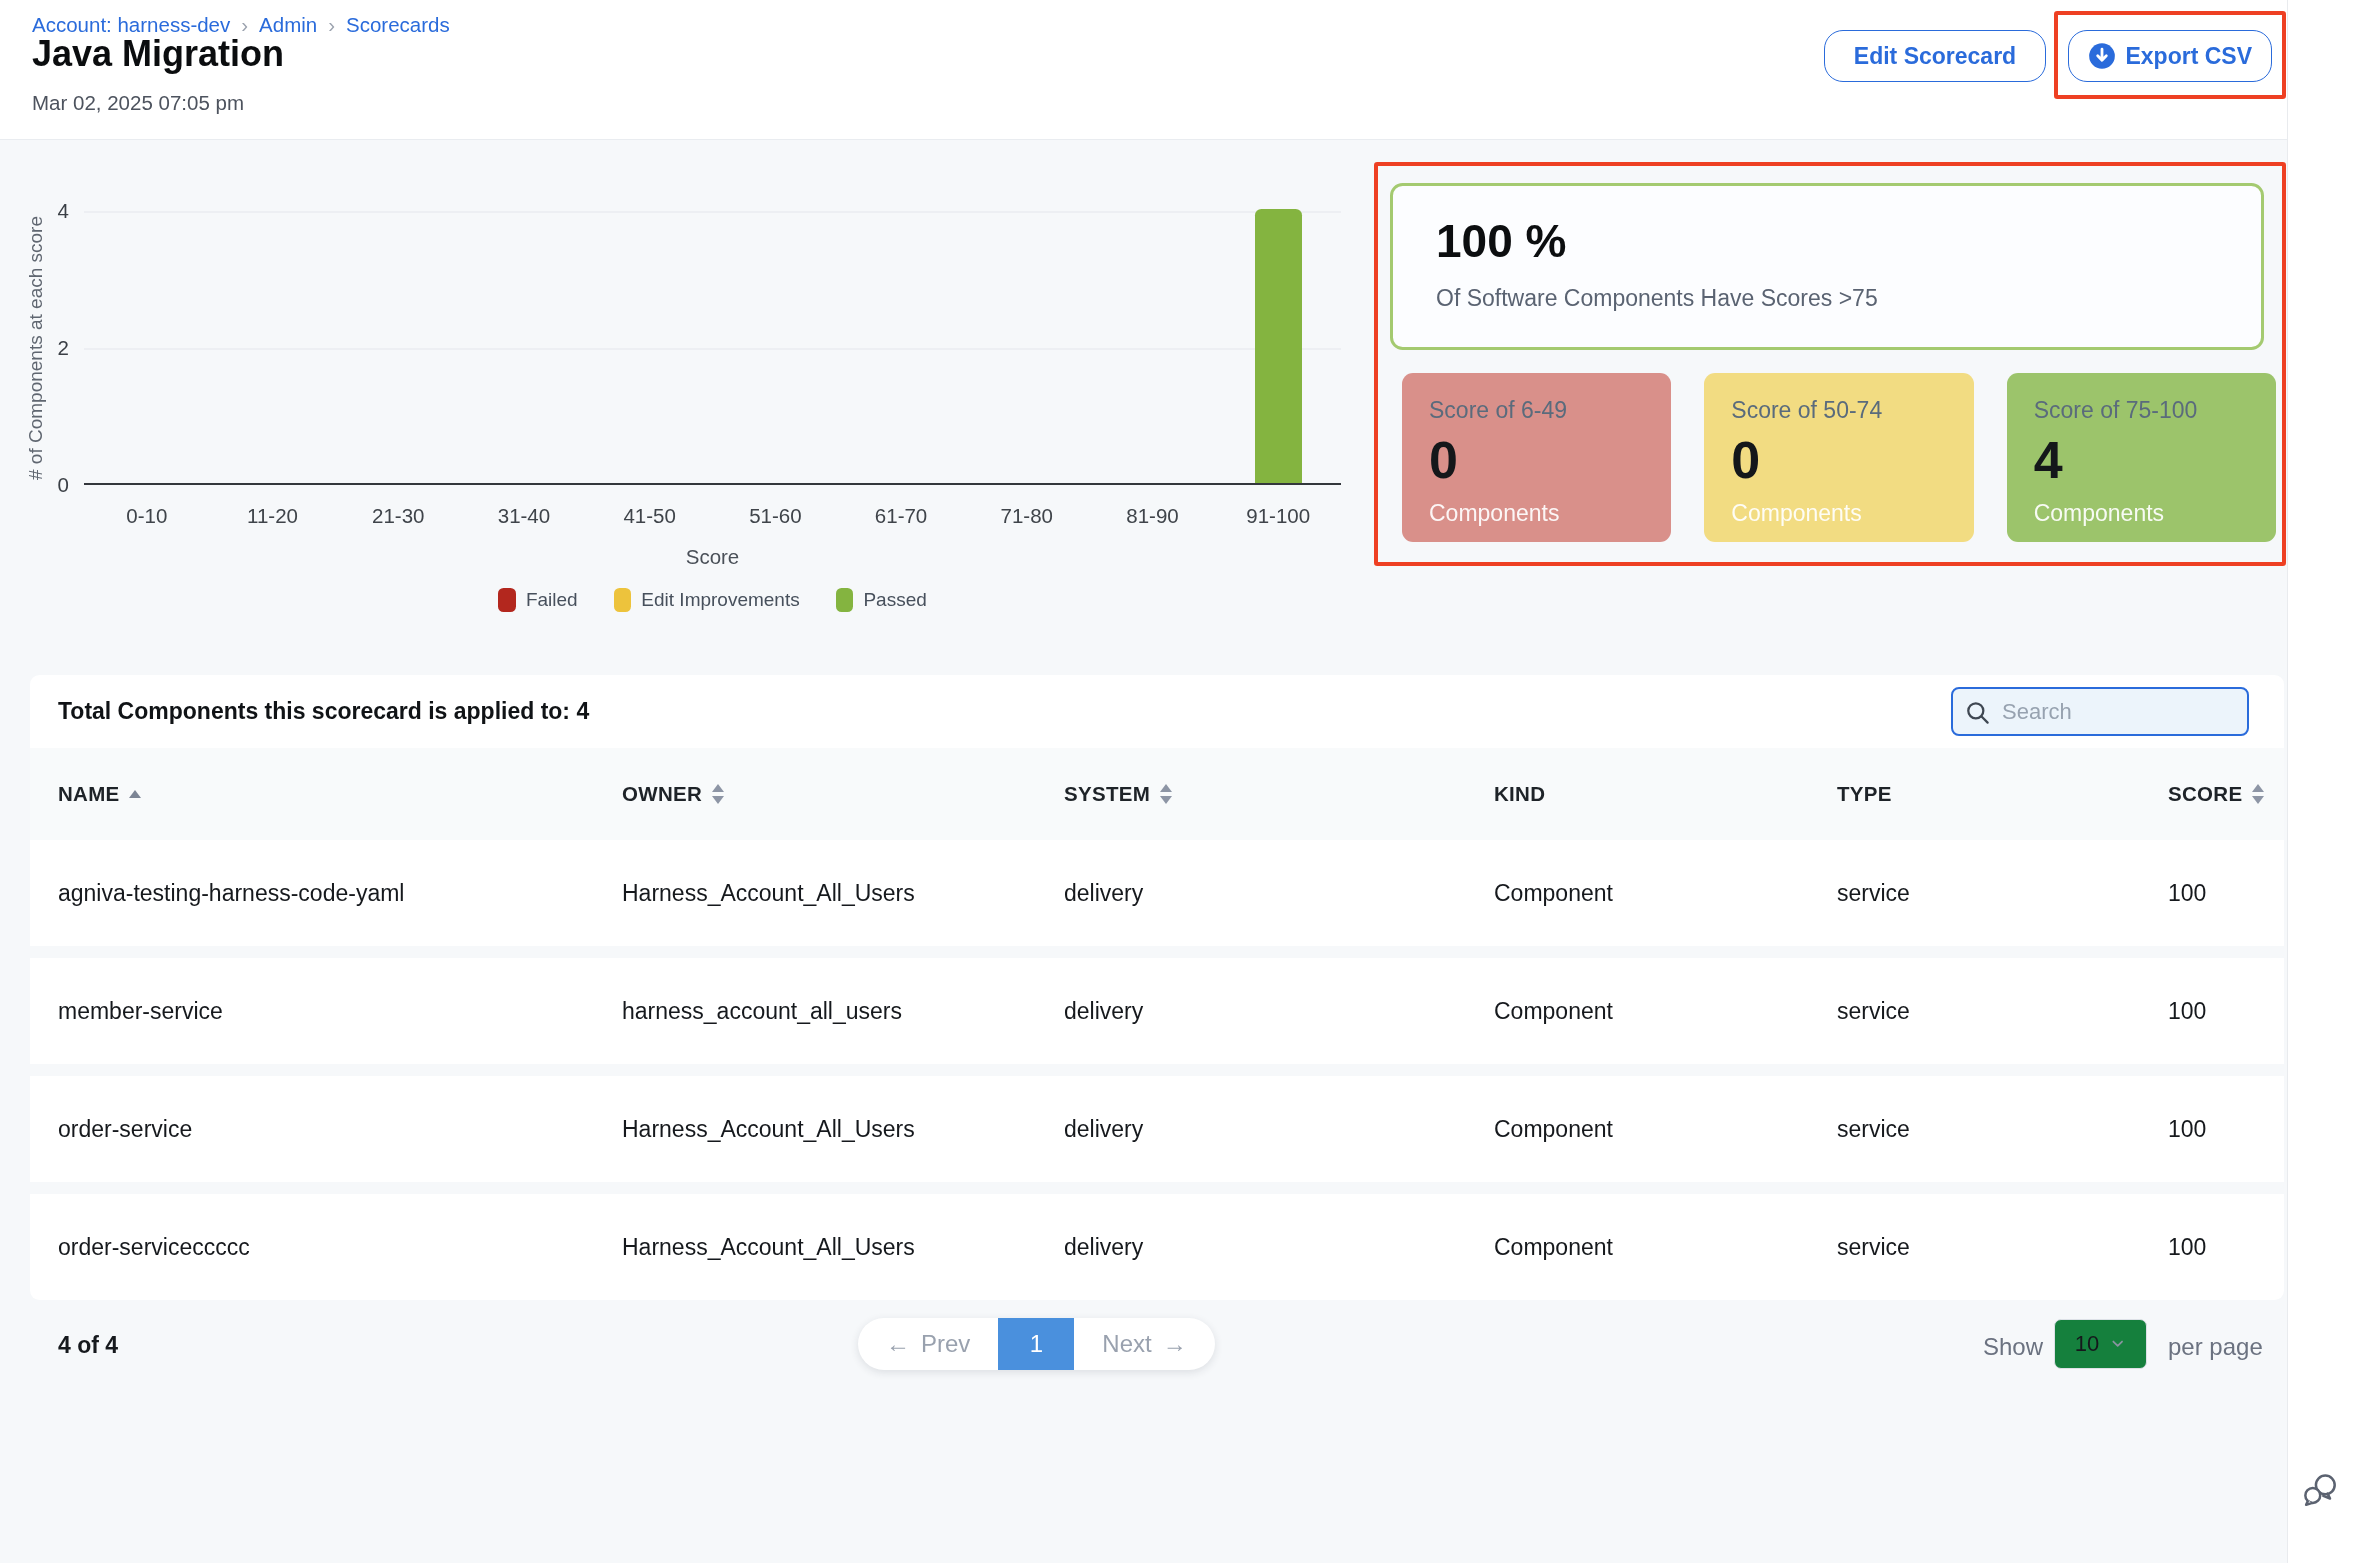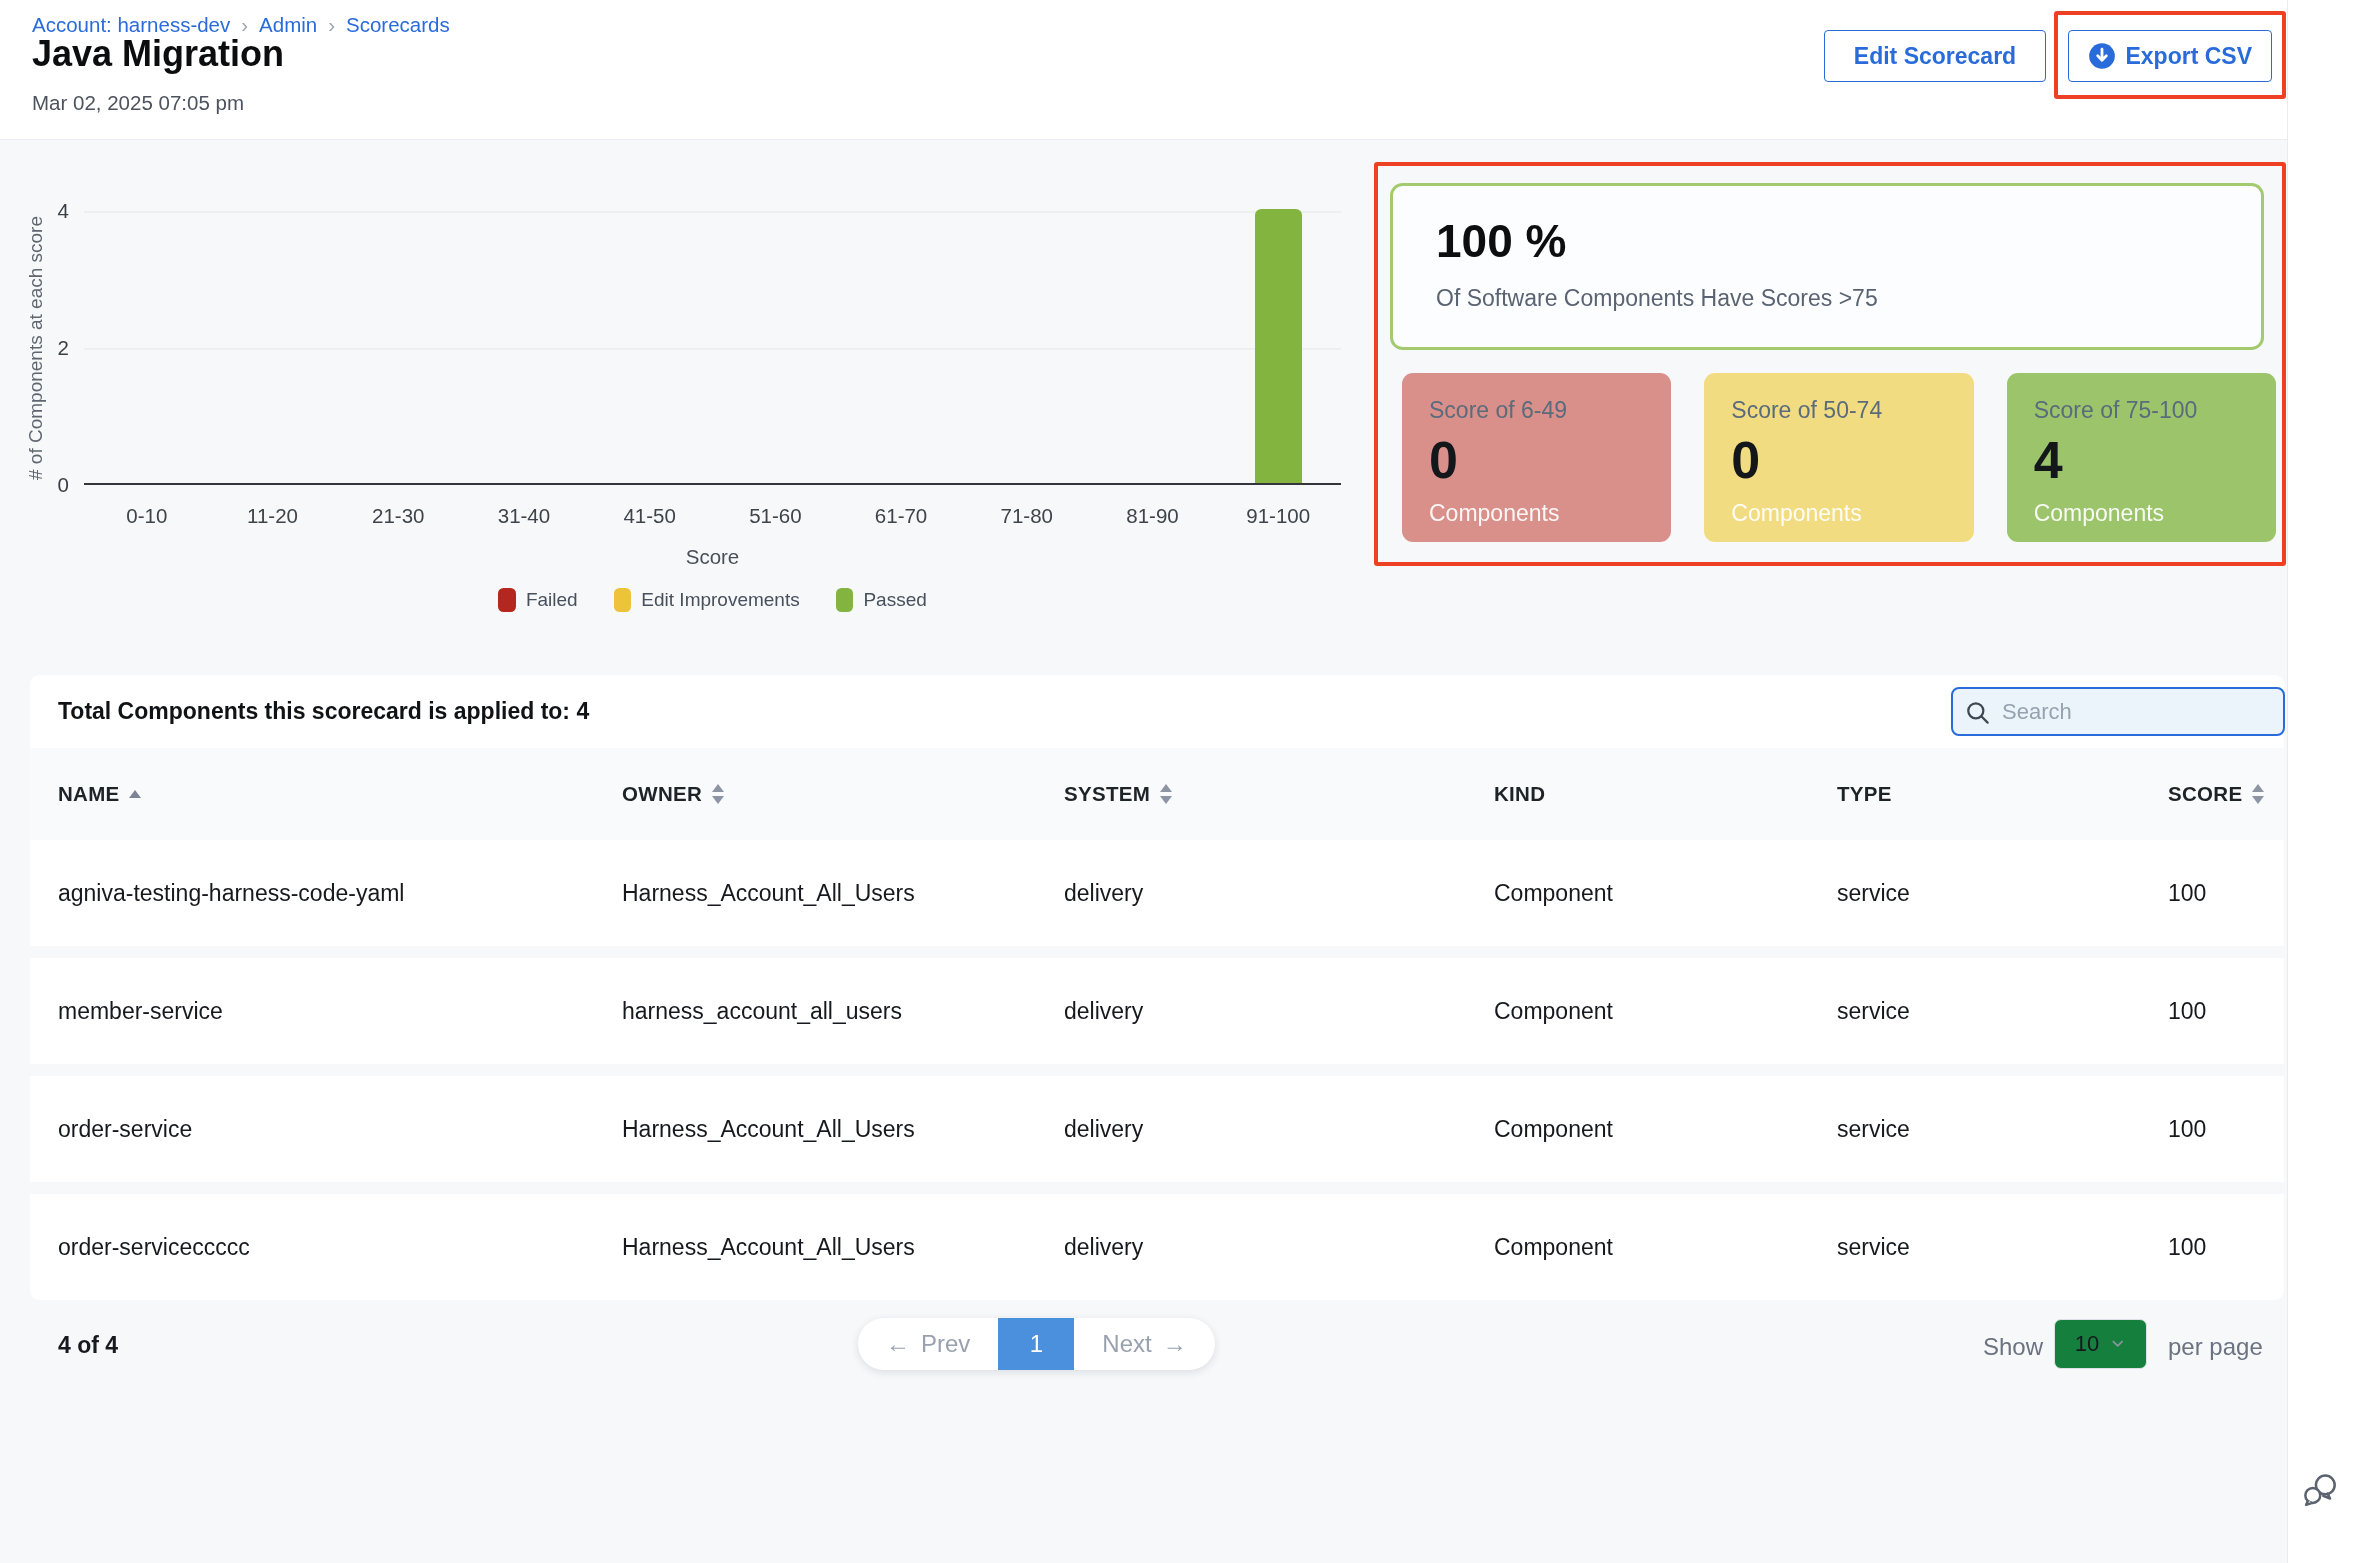--- a/index.html
+++ b/index.html
@@ -13,21 +13,21 @@
 
   
   .header-bar { position:absolute; left:0; top:0; width:2287px; height:140px; background:#fff; border-bottom:0.8px solid #e9ecf0; }
   .breadcrumb { position:absolute; left:32px; top:12.6px; font-size:20.5px; display:flex; gap:11px; align-items:center; }
   .breadcrumb a { color:#2a6bdb; text-decoration:none; cursor:pointer; }
   .crumb-sep { color:#9ca3af; font-size:20.5px; }
   .page-title { position:absolute; left:32px; top:33px; font-size:36px; font-weight:700; color:#0b0d0f; }
   .page-date { position:absolute; left:32px; top:91px; font-size:20.5px; color:#4d535e; }
 
   .btn { display:flex; align-items:center; justify-content:center; gap:9.5px;
-         height:52px; border:1.6px solid #2a6bdb; border-radius:4px; background:#fff;
+         height:52px; border:1.6px solid #2a6bdb; border-radius:19px; background:#fff;
          color:#2a6bdb; font-size:23px; font-weight:700; cursor:pointer; }
   .btn-edit { position:absolute; left:1824px; top:30px; width:222px; }
   .btn-export { position:absolute; left:2068px; top:30px; width:204px; }
   .annotation { position:absolute; border:4.7px solid #ee4023; border-radius:3.2px; pointer-events:none; }
   .ann-export { left:2054px; top:11px; width:232px; height:88px; }
   .ann-summary { left:1374px; top:162px; width:912px; height:404px; }
 
   
   .content-bg { position:absolute; left:0; top:140px; width:2287px; height:1423px; background:#f6f8fa; }
 
@@ -59,21 +59,21 @@
   .score-card { flex:1; border-radius:11px; padding:24px 27px; }
   .card-label { font-size:23px; color:#5a6b7c; }
   .card-count { margin-top:6.3px; font-size:52px; font-weight:700; color:#14171a; }
   .card-unit { margin-top:9.5px; font-size:23px; color:rgba(255,255,255,0.92); }
 
   
   .table-card { position:absolute; left:30px; top:675px; width:2254px; }
   .table-titlebar { position:relative; height:73px; background:#fff; border-radius:9.5px 9.5px 0 0; }
   .table-title { position:absolute; left:28px; top:0; height:73px; display:flex; align-items:center;
     font-size:23px; font-weight:700; color:#101316; }
-  .search-wrap { position:absolute; left:1921px; top:12px; width:334px; height:49px; }
+  .search-wrap { position:absolute; left:1921px; top:12px; width:298px; height:49px; }
   .search-wrap input { width:100%; height:100%; border:2.4px solid #2a6bdb; border-radius:8px;
     background:#ecf4fb; padding:0 12.6px 0 49px; font-size:22px; color:#17191c; outline:none;
     font-family:"Liberation Sans", sans-serif; }
   .search-wrap input::placeholder { color:#97a2b0; }
   .search-icon { position:absolute; left:12.6px; top:12px; }
 
   .tgrid { display:grid; grid-template-columns:564px 442px 430px 343px 331px 1fr; padding:0 35px 0 28px; align-items:center; }
   .thead { height:92px; background:#f8fafb; }
   .th { display:flex; align-items:center; gap:9.5px; font-size:20.5px; font-weight:700; color:#1e2328; letter-spacing:0.3px; }
   .th.right { justify-content:flex-end; padding-right:12.6px; }

